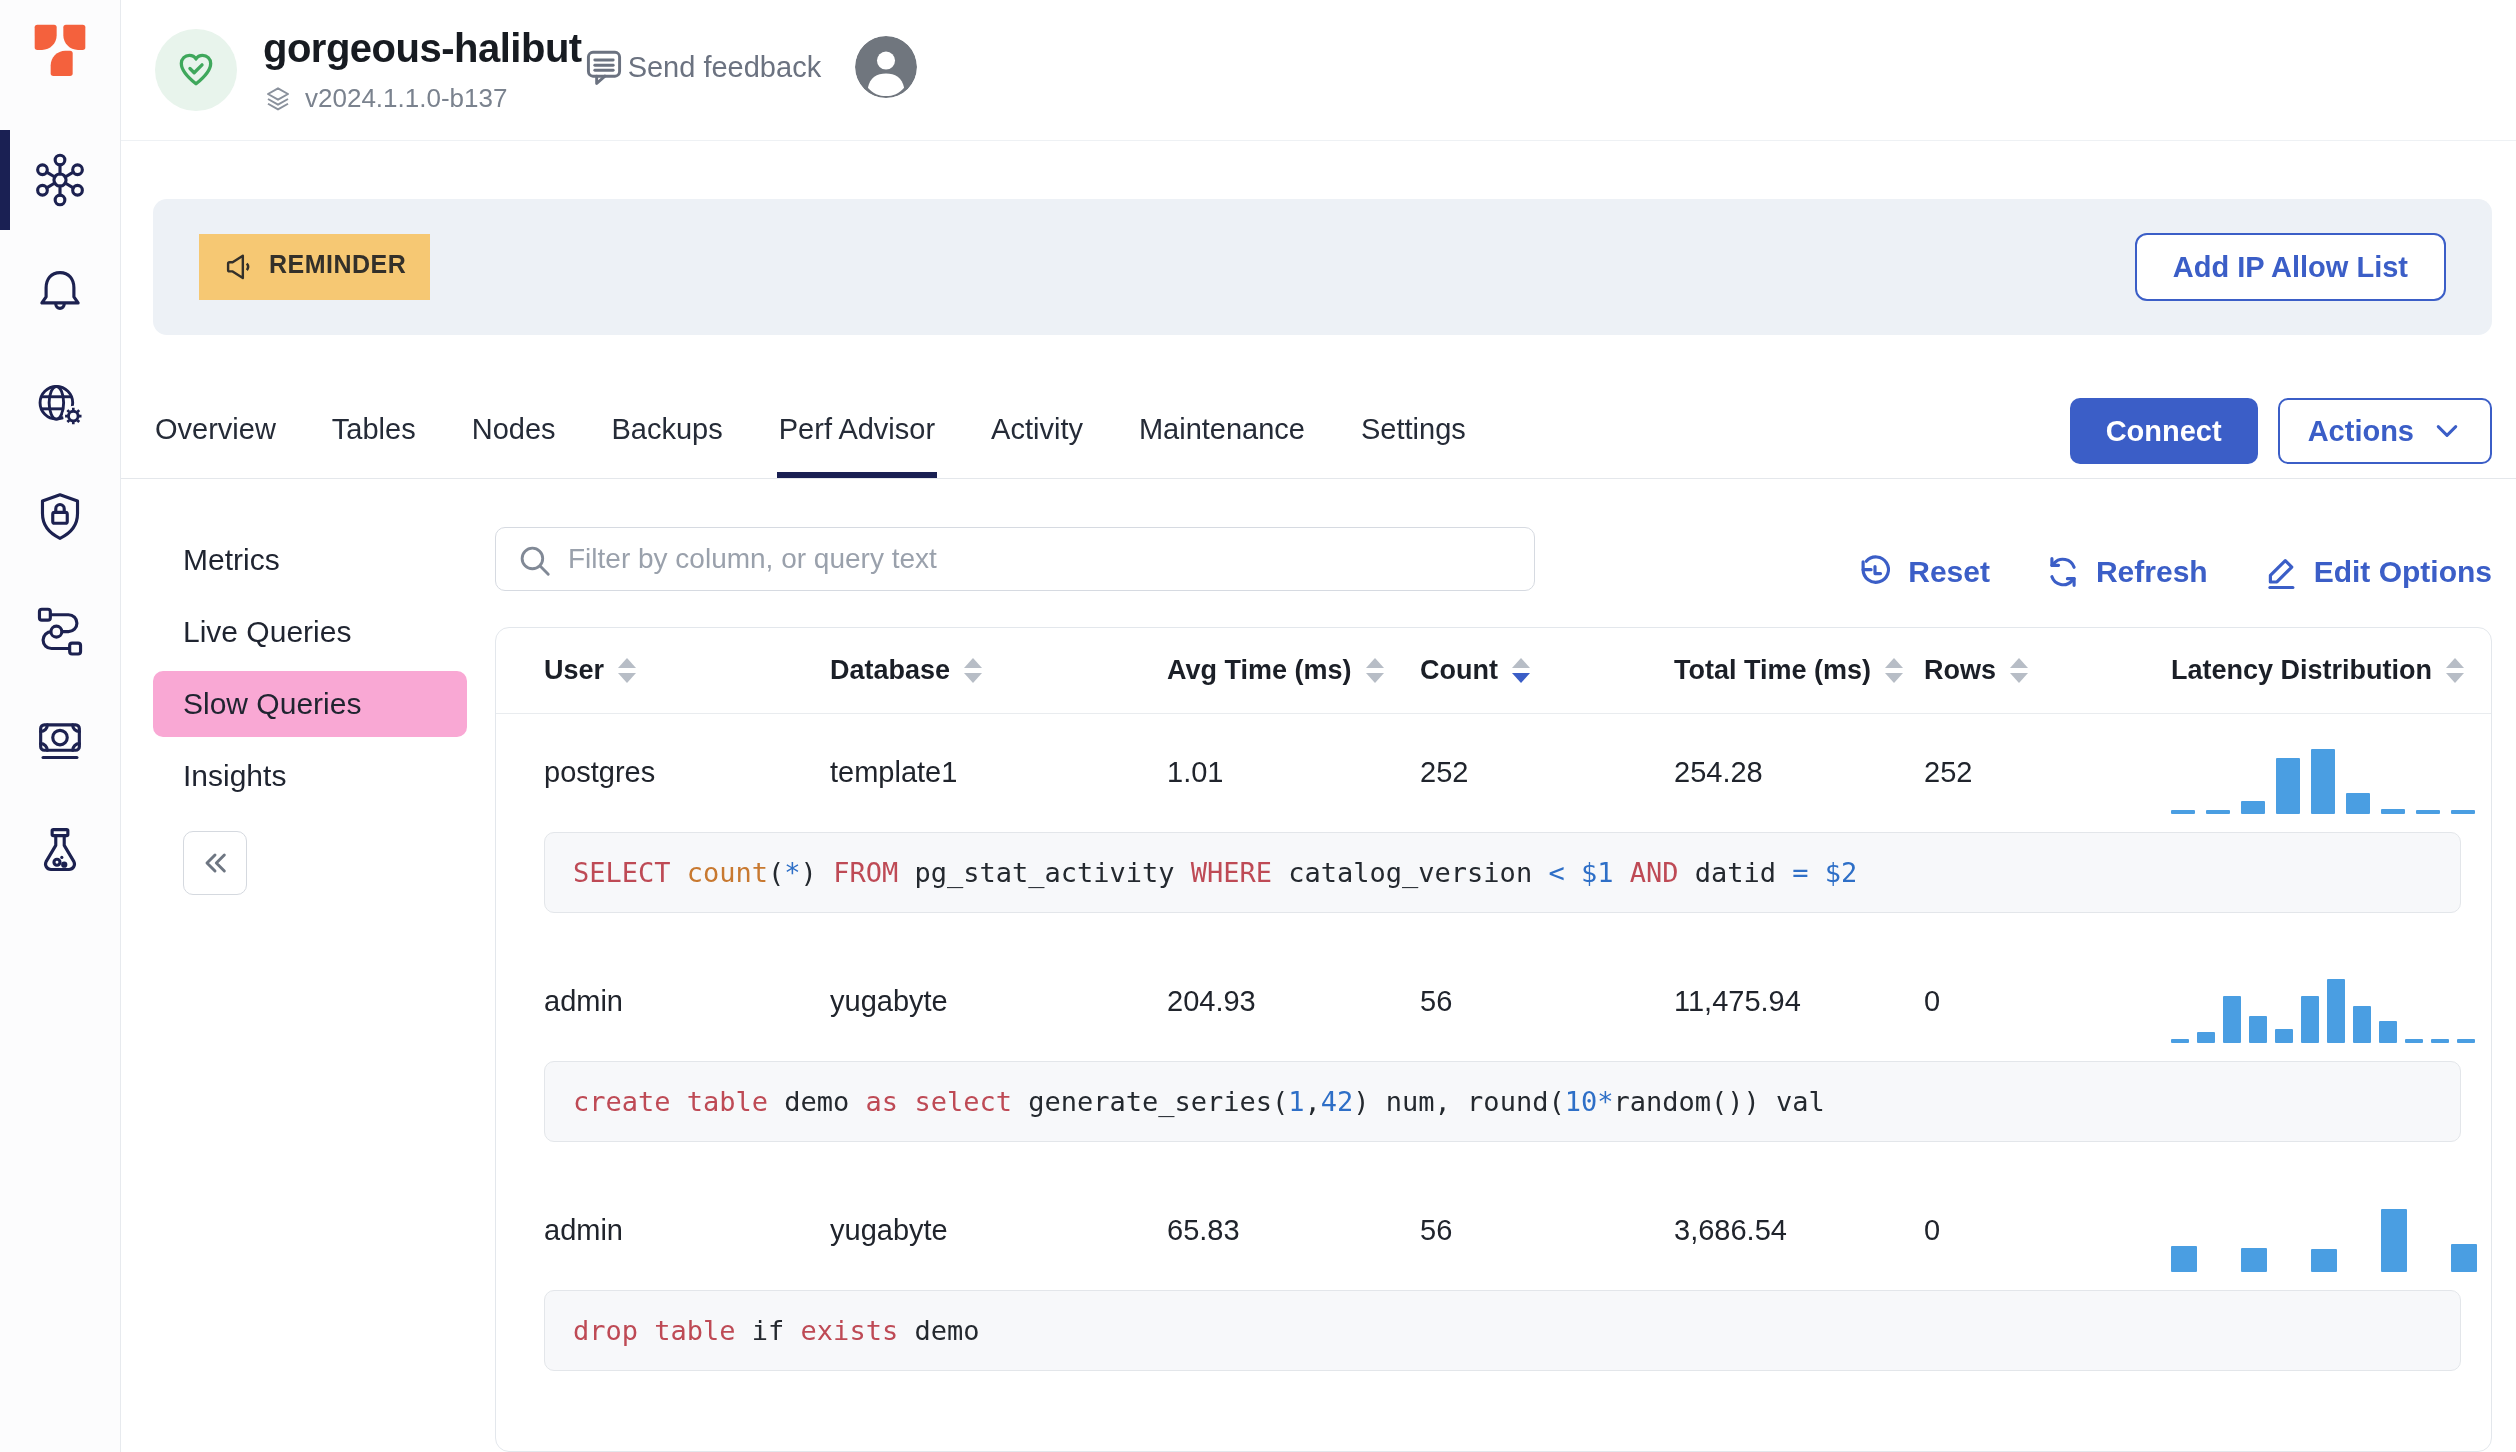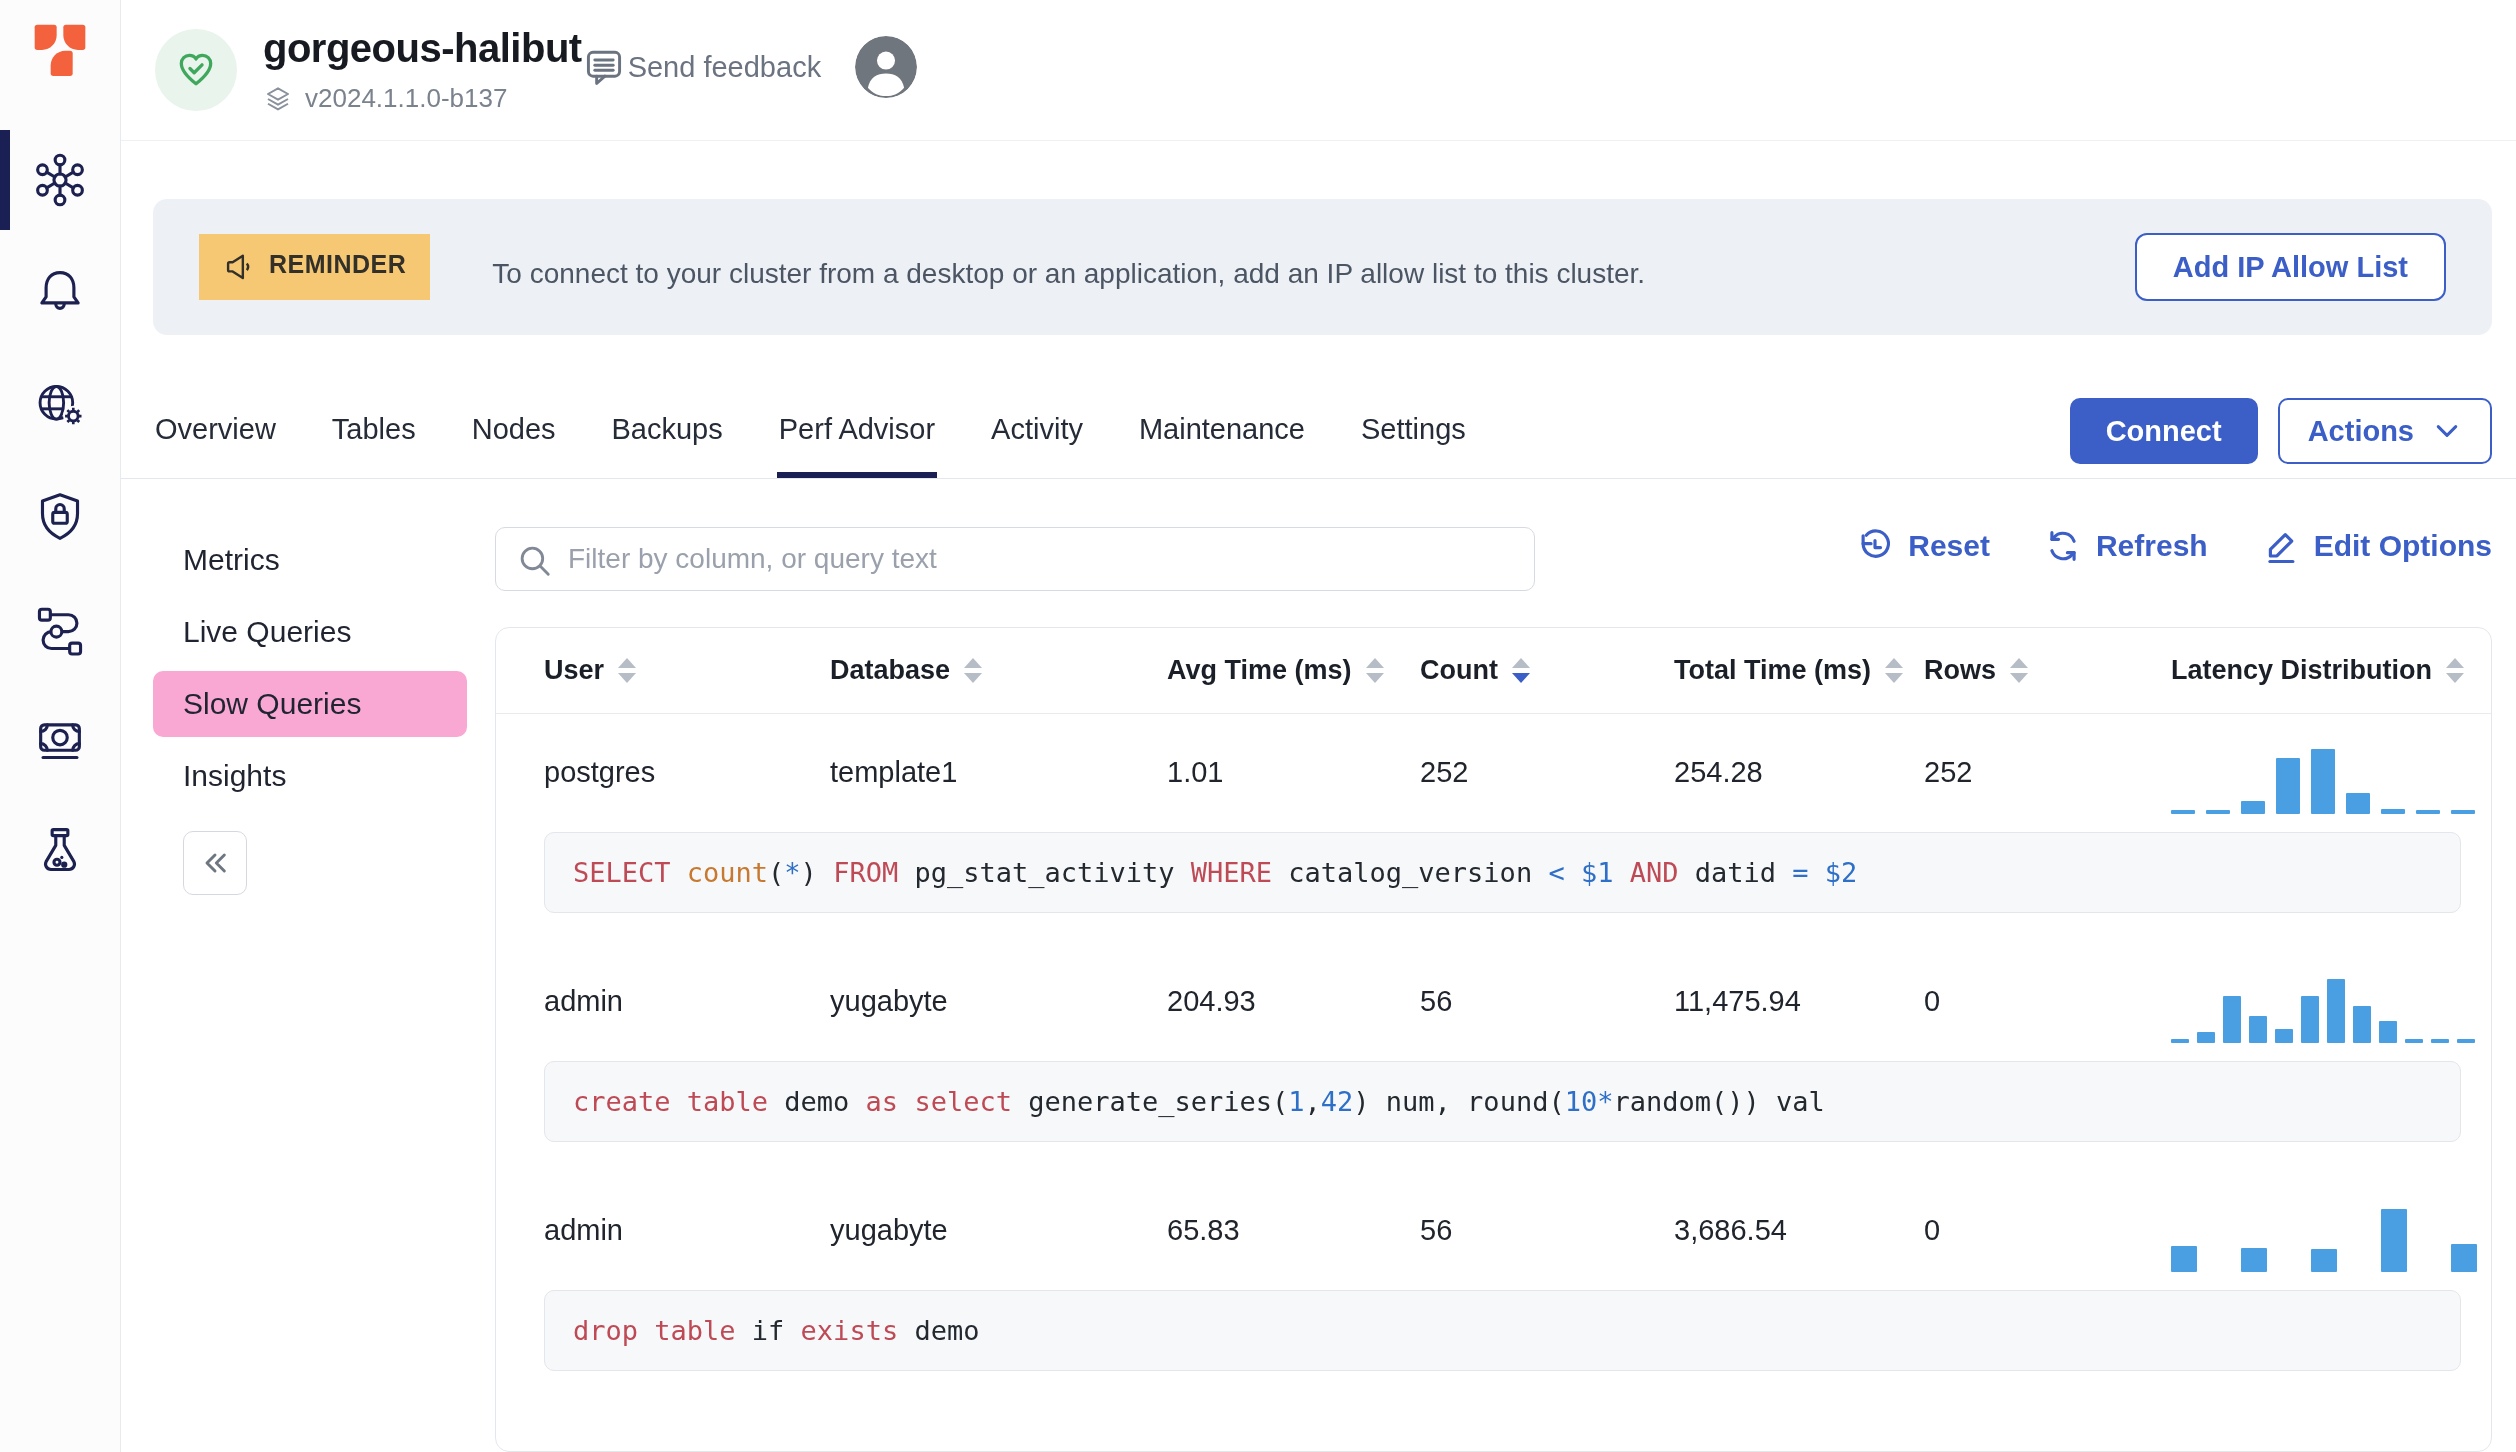--- a/index.html
+++ b/index.html
@@ -71,21 +71,21 @@
   .subnav { width:342px; flex:none; padding-right:28px; }
   .subnav-item { height:66px; display:flex; align-items:center; padding:0 30px;
     font-size:30px; color:#1F2430; border-radius:10px; margin-bottom:6px; cursor:pointer; }
   .subnav-item.active { background:#f9a8d4; }
   .collapse-btn { width:64px; height:64px; border:1px solid #D5D9DF; border-radius:10px;
     background:#fff; margin:22px 0 0 30px; display:flex; align-items:center; justify-content:center;
     cursor:pointer; }
   .collapse-btn svg { width:36px; height:36px; color:#6E7682; }
 
   .panel { flex:1; min-width:0; display:flex; flex-direction:column; }
-  .toolbar { display:flex; align-items:flex-start; }
+  .toolbar { display:flex; align-items:flex-end; }
   .filter-wrap { position:relative; width:1040px; }
   .filter-wrap svg { position:absolute; left:20px; top:14px; width:38px; height:38px; color:#818996; }
   .filter-input { width:100%; height:64px; border:1px solid #D6DAE1; border-radius:10px;
     padding:0 20px 0 72px; font-size:28px; font-family:inherit; color:#20242C; outline:none; }
   .filter-input::placeholder { color:#9AA1AC; }
   .toolbar-links { margin-left:auto; display:flex; gap:54px; }
   .tool-link { display:flex; align-items:center; gap:14px; color:var(--accent);
     font-size:30px; font-weight:bold; cursor:pointer; }
   .tool-link svg { width:38px; height:38px; }
 
@@ -233,21 +233,20 @@
 
   <div class="banner">
     <div class="badge">
       <svg viewBox="0 0 24 24" fill="none" stroke="#33302A" stroke-width="1.7" stroke-linejoin="round">
         <path d="M14 4 6.8 8.7H4.6a1 1 0 0 0-1 1v4.4a1 1 0 0 0 1 1h2.2L14 19.8z"></path>
         <path d="M16.8 9.6a3.6 3.6 0 0 1 0 4.6"></path>
       </svg>
       <span>REMINDER</span>
     </div>
     <div class="banner-text">
-      <div class="banner-msg">To connect to your cluster from a desktop or an application, add an IP allow list to this cluster.</div>
     </div>
     <button class="banner-action">Add IP Allow List</button>
   </div>
 
   <div class="tabs-row">
     <div class="tabs-left" id="tabs-left">
         <div class="tab">Overview</div>
         <div class="tab">Tables</div>
         <div class="tab">Nodes</div>
         <div class="tab">Backups</div>

